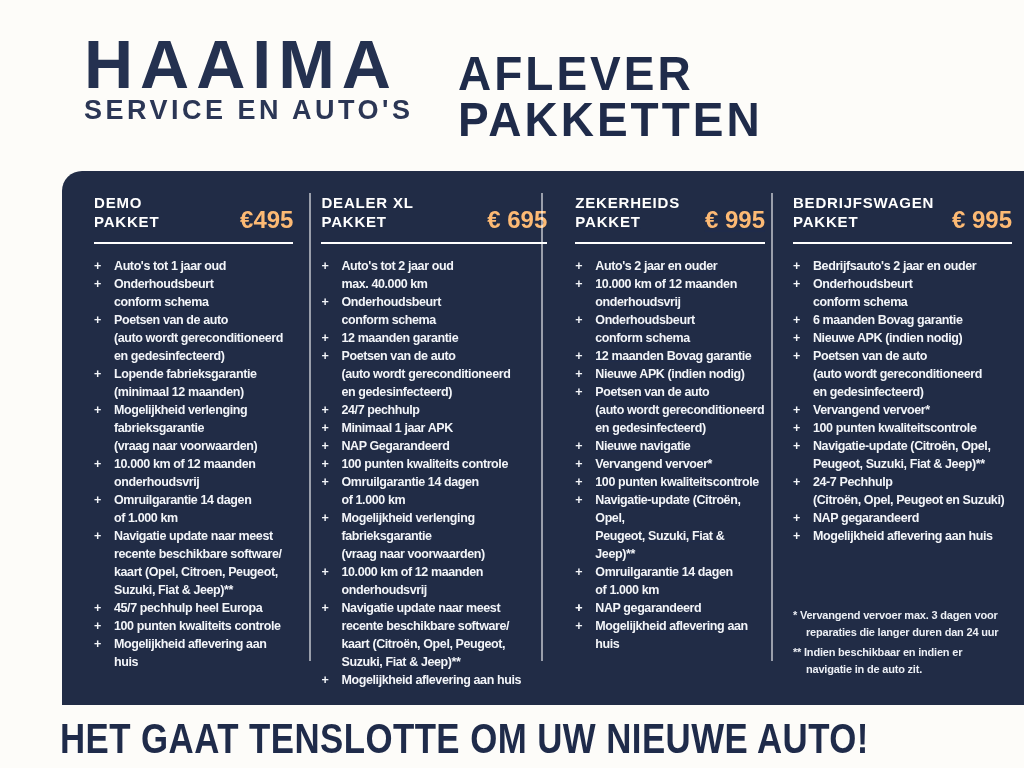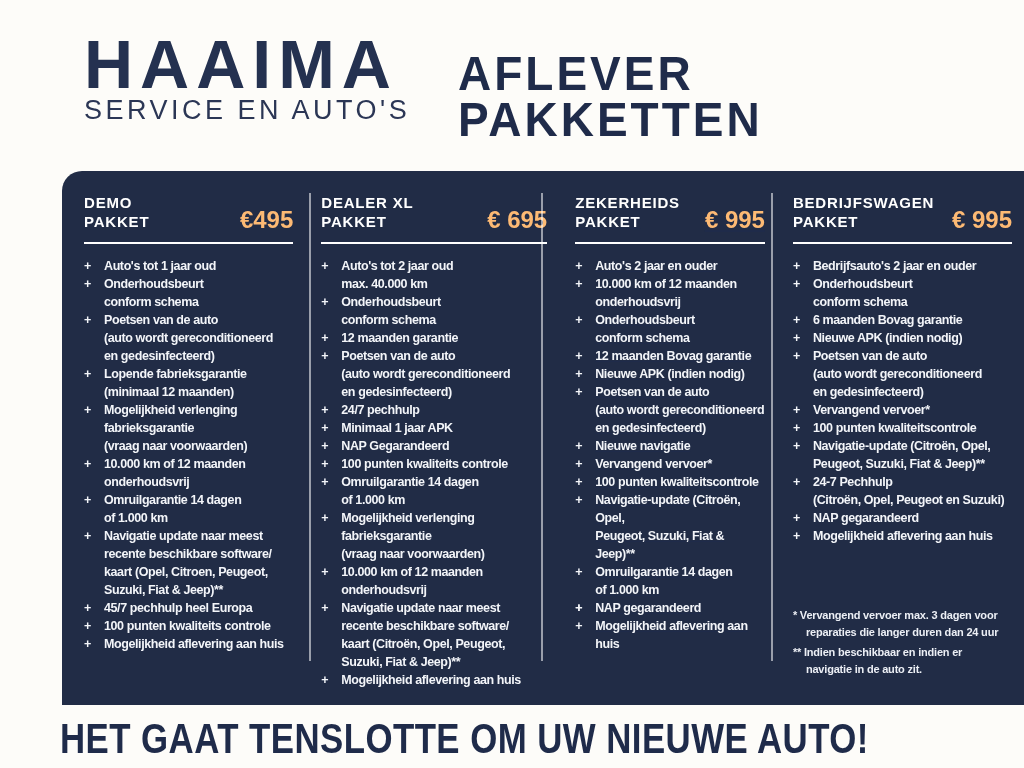--- a/index.html
+++ b/index.html
@@ -11,42 +11,42 @@
     color: #1f2b4a;
   }
 
   
   .brand { position: absolute; left: 84px; top: 30px; }
   .brand-name {
     font-size: 68px; font-weight: bold; line-height: 68px;
     letter-spacing: 7px; color: #243150;
   }
   .brand-sub {
-    font-size: 27px; font-weight: 400; line-height: 30px;
+    font-size: 27px; font-weight: 700; line-height: 30px;
     letter-spacing: 3.5px; color: #2b3655; margin-top: -3px;
   }
   .page-title {
     position: absolute; left: 458px; top: 50px;
     font-size: 46px; font-weight: bold; line-height: 45px;
     letter-spacing: 3px; color: #1f2b4a;
     white-space: pre-line;
     transform: scaleY(1.04); transform-origin: left top;
   }
 
   
   .panel {
     position: absolute; left: 62px; top: 171px;
     width: 962px; height: 534px;
     background: #212c46;
     border-radius: 20px 0 0 0;
     display: flex;
     overflow: hidden;
   }
   .col { position: relative; padding: 22px 12px 0 16px; }
-  .col-0 { width: 248px; padding-left: 22px; }
+  .col-0 { width: 248px; padding-left: 32px; }
   .col-1 { width: 259px; }
   .col-2 { width: 222px; text-decoration: underline; }
   .col-3 { width: 252px; }
 
   .divider {
     position: absolute; top: 22px; width: 1.5px; height: 468px;
     background: rgba(255,255,255,0.55);
   }
   .divider-1 { left: 247px; }
   .divider-2 { left: 479px; }

